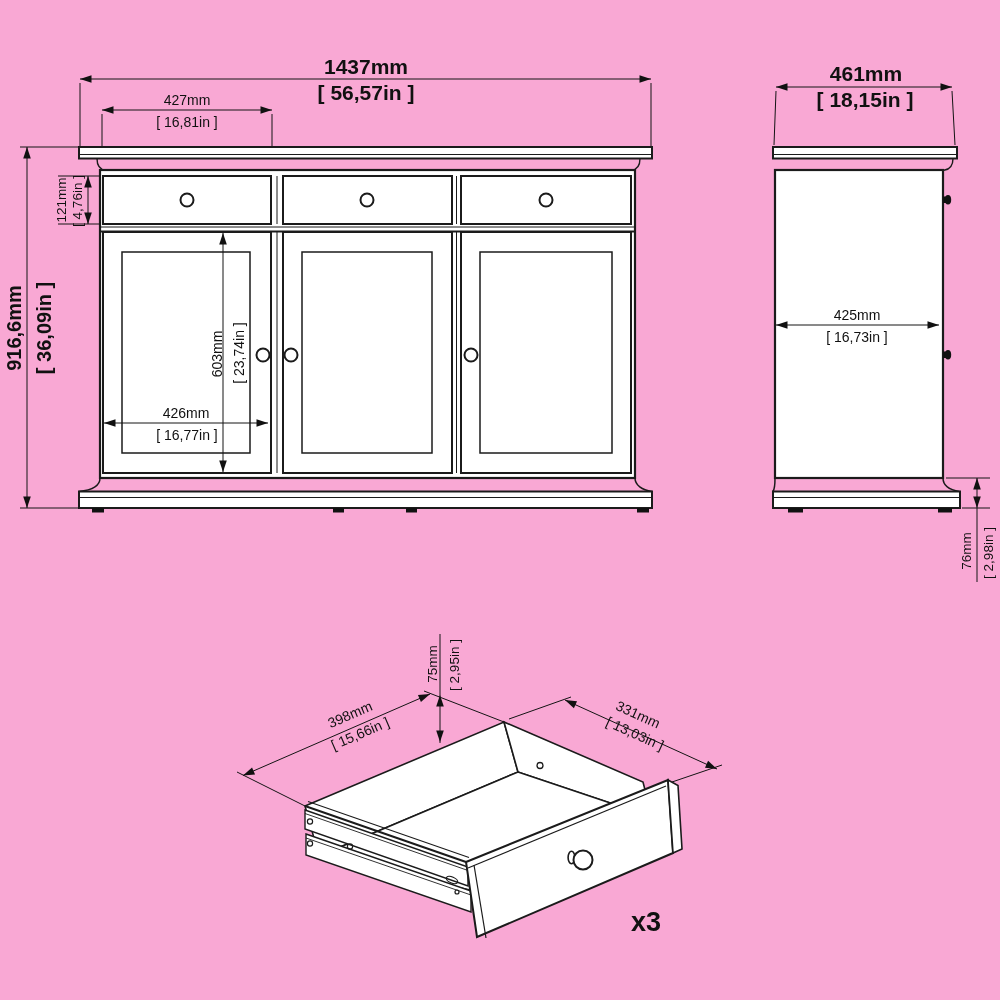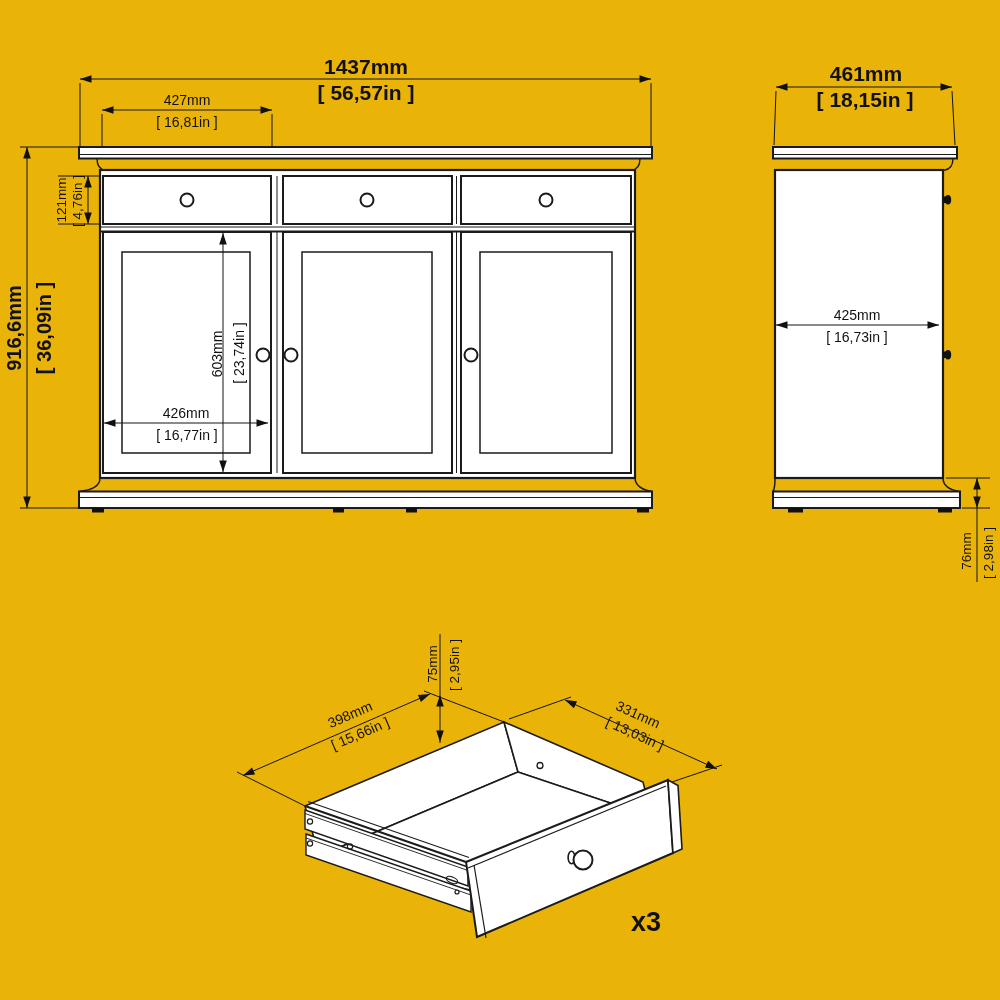--- a/index.html
+++ b/index.html
@@ -1,16 +1,16 @@
 <!DOCTYPE html>
 <html><head>
 <meta charset="utf-8">
 <style>
   html,body{margin:0;padding:0;background:#fff;}
-  .sheet{position:relative;width:1000px;height:1000px;background:#eab308;overflow:hidden;
+  .sheet{position:relative;width:1000px;height:1000px;background:#f9a8d4;overflow:hidden;
          font-family:"Liberation Sans", sans-serif;}
   svg{display:block}
   svg text{fill:#111;font-family:"Liberation Sans", sans-serif;}
   .dim-sm{font-size:14px;font-weight:400;}
   .dim-sm2{font-size:13.5px;font-weight:400;}
   .dim-lg{font-size:21px;font-weight:700;}
   .dim-v{font-size:20px;font-weight:700;}
   .qty{font-size:27px;font-weight:700;}
   .oline{stroke:#1b1b1b;fill:none;}
   .ofill{stroke:#1b1b1b;fill:#ffffff;}

